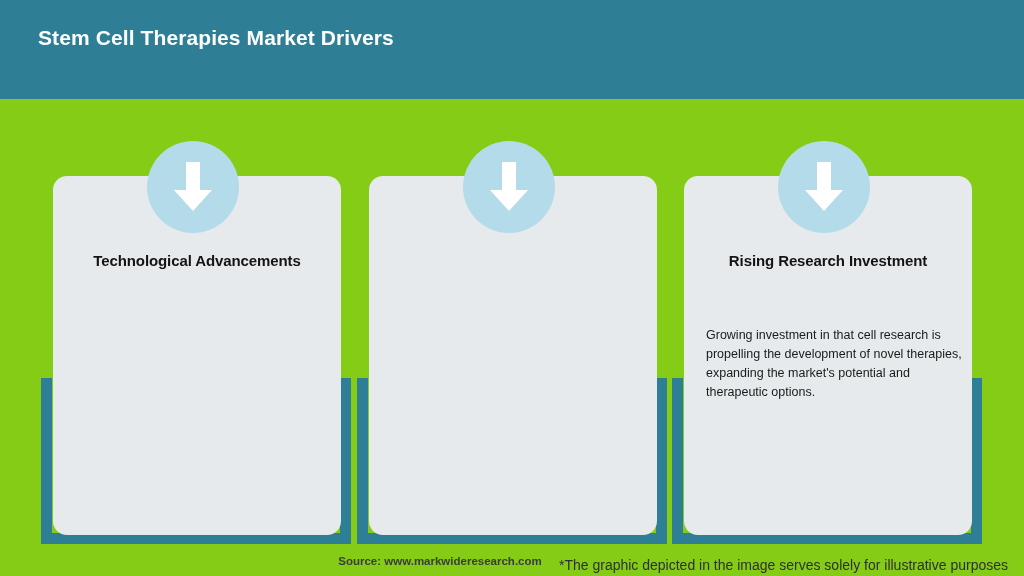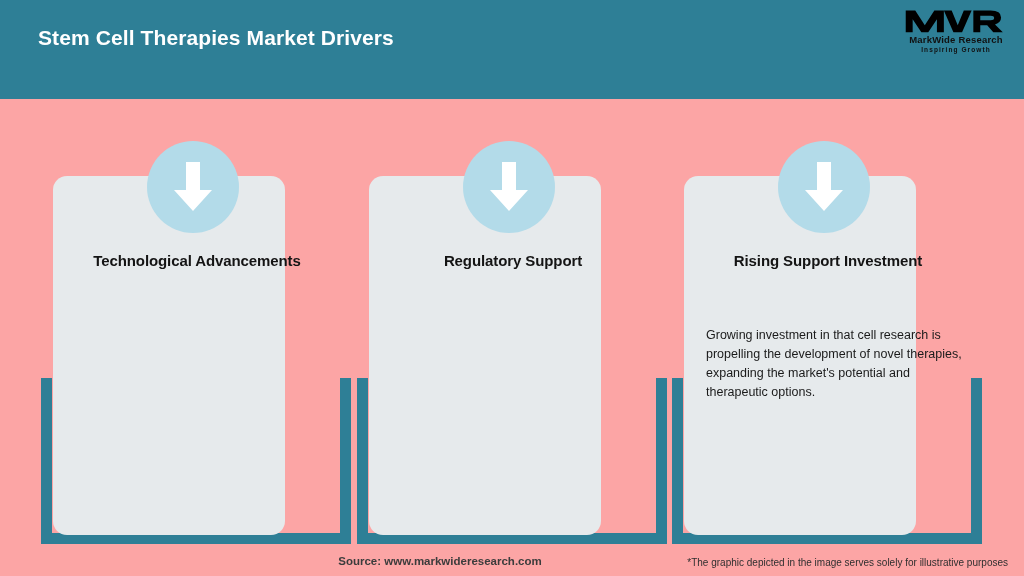--- a/index.html
+++ b/index.html
@@ -10,21 +10,21 @@
     width: 1024px;
     height: 576px;
     background: #ffffff;
     font-family: "Liberation Sans", sans-serif;
     overflow: hidden;
   }
   .slide {
     position: relative;
     width: 1024px;
     height: 576px;
-    background: #fca5a5;
+    background: #84cc16;
   }
 
   
   .header {
     position: absolute;
     left: 0;
     top: 0;
     width: 1024px;
     height: 99px;
     background: #2e7f96;
@@ -103,21 +103,21 @@
     border-left: 11px solid #2e7f96;
     border-right: 11px solid #2e7f96;
     border-bottom: 11px solid #2e7f96;
     box-sizing: border-box;
   }
 
   .card {
     position: absolute;
     left: 12px;
     top: 176px;
-    width: 232px;
+    width: 288px;
     height: 359px;
     background: #e6eaec;
     border-radius: 14px;
   }
   .card-title {
     position: absolute;
     left: 0;
     top: 76px;
     width: 288px;
     text-align: center;
@@ -159,74 +159,64 @@
     width: 880px;
     text-align: center;
     font-size: 11.5px;
     font-weight: bold;
     color: #3c3c3c;
   }
   .disclaimer {
     position: absolute;
     right: 16px;
     top: 557px;
-    font-size: 10px;
+    font-size: 14px;
     color: #2f2f2f;
     white-space: nowrap;
   }
 </style>
 </head>
 <body>
 
 <div class="slide">
 
   <div class="header">
     <div class="header-title">Stem Cell Therapies Market Drivers</div>
 
-    <div class="logo">
-      <svg class="logo-mark" viewBox="0 0 120 30">
-        <path d="M2 28 L2 3 L13 3 L24 20 L35 3 L46 3 L46 28 L38 28 L38 13 L28 28 L20 28 L10 13 L10 28 Z" fill="#000000"></path>
-        <path d="M46 3 L55 3 L62 20 L69 3 L78 3 L67 28 L57 28 Z" fill="#000000"></path>
-        <path d="M80 28 L80 3 L100 3 Q112 3 112 11 Q112 17 105 19 L114 28 L103 28 L96 20 L88 20 L88 28 Z M88 9 L88 14 L100 14 Q104 14 104 11.5 Q104 9 100 9 Z" fill="#000000"></path>
-      </svg>
-      <div class="logo-name">MarkWide Research</div>
-      <div class="logo-tag">Inspiring Growth</div>
-    </div>
   </div>
 
   <div class="cards">
 
     <div class="card-group g1">
       <div class="bracket"></div>
       <div class="card">
         <div class="card-title">Technological Advancements</div>
       </div>
       <div class="icon-circle">
         <svg width="42" height="54" viewBox="0 0 42 54">
           <path d="M14 2 L28 2 L28 30 L40 30 L21 51 L2 30 L14 30 Z" fill="#ffffff"></path>
         </svg>
       </div>
     </div>
 
     <div class="card-group g2">
       <div class="bracket"></div>
       <div class="card">
-        <div class="card-title">Regulatory Support</div>
       </div>
       <div class="icon-circle">
         <svg width="42" height="54" viewBox="0 0 42 54">
           <path d="M14 2 L28 2 L28 30 L40 30 L21 51 L2 30 L14 30 Z" fill="#ffffff"></path>
         </svg>
       </div>
     </div>
 
     <div class="card-group g3">
       <div class="bracket"></div>
       <div class="card">
-        <div class="card-title">Rising Support Investment</div>
+        <div class="card-title">Rising Research Investment</div>
         <div class="card-body">Growing investment in that cell research is propelling the development of novel therapies, expanding the market's potential and therapeutic options.</div>
       </div>
       <div class="icon-circle">
         <svg width="42" height="54" viewBox="0 0 42 54">
           <path d="M14 2 L28 2 L28 30 L40 30 L21 51 L2 30 L14 30 Z" fill="#ffffff"></path>
         </svg>
       </div>
     </div>
 
   </div>

